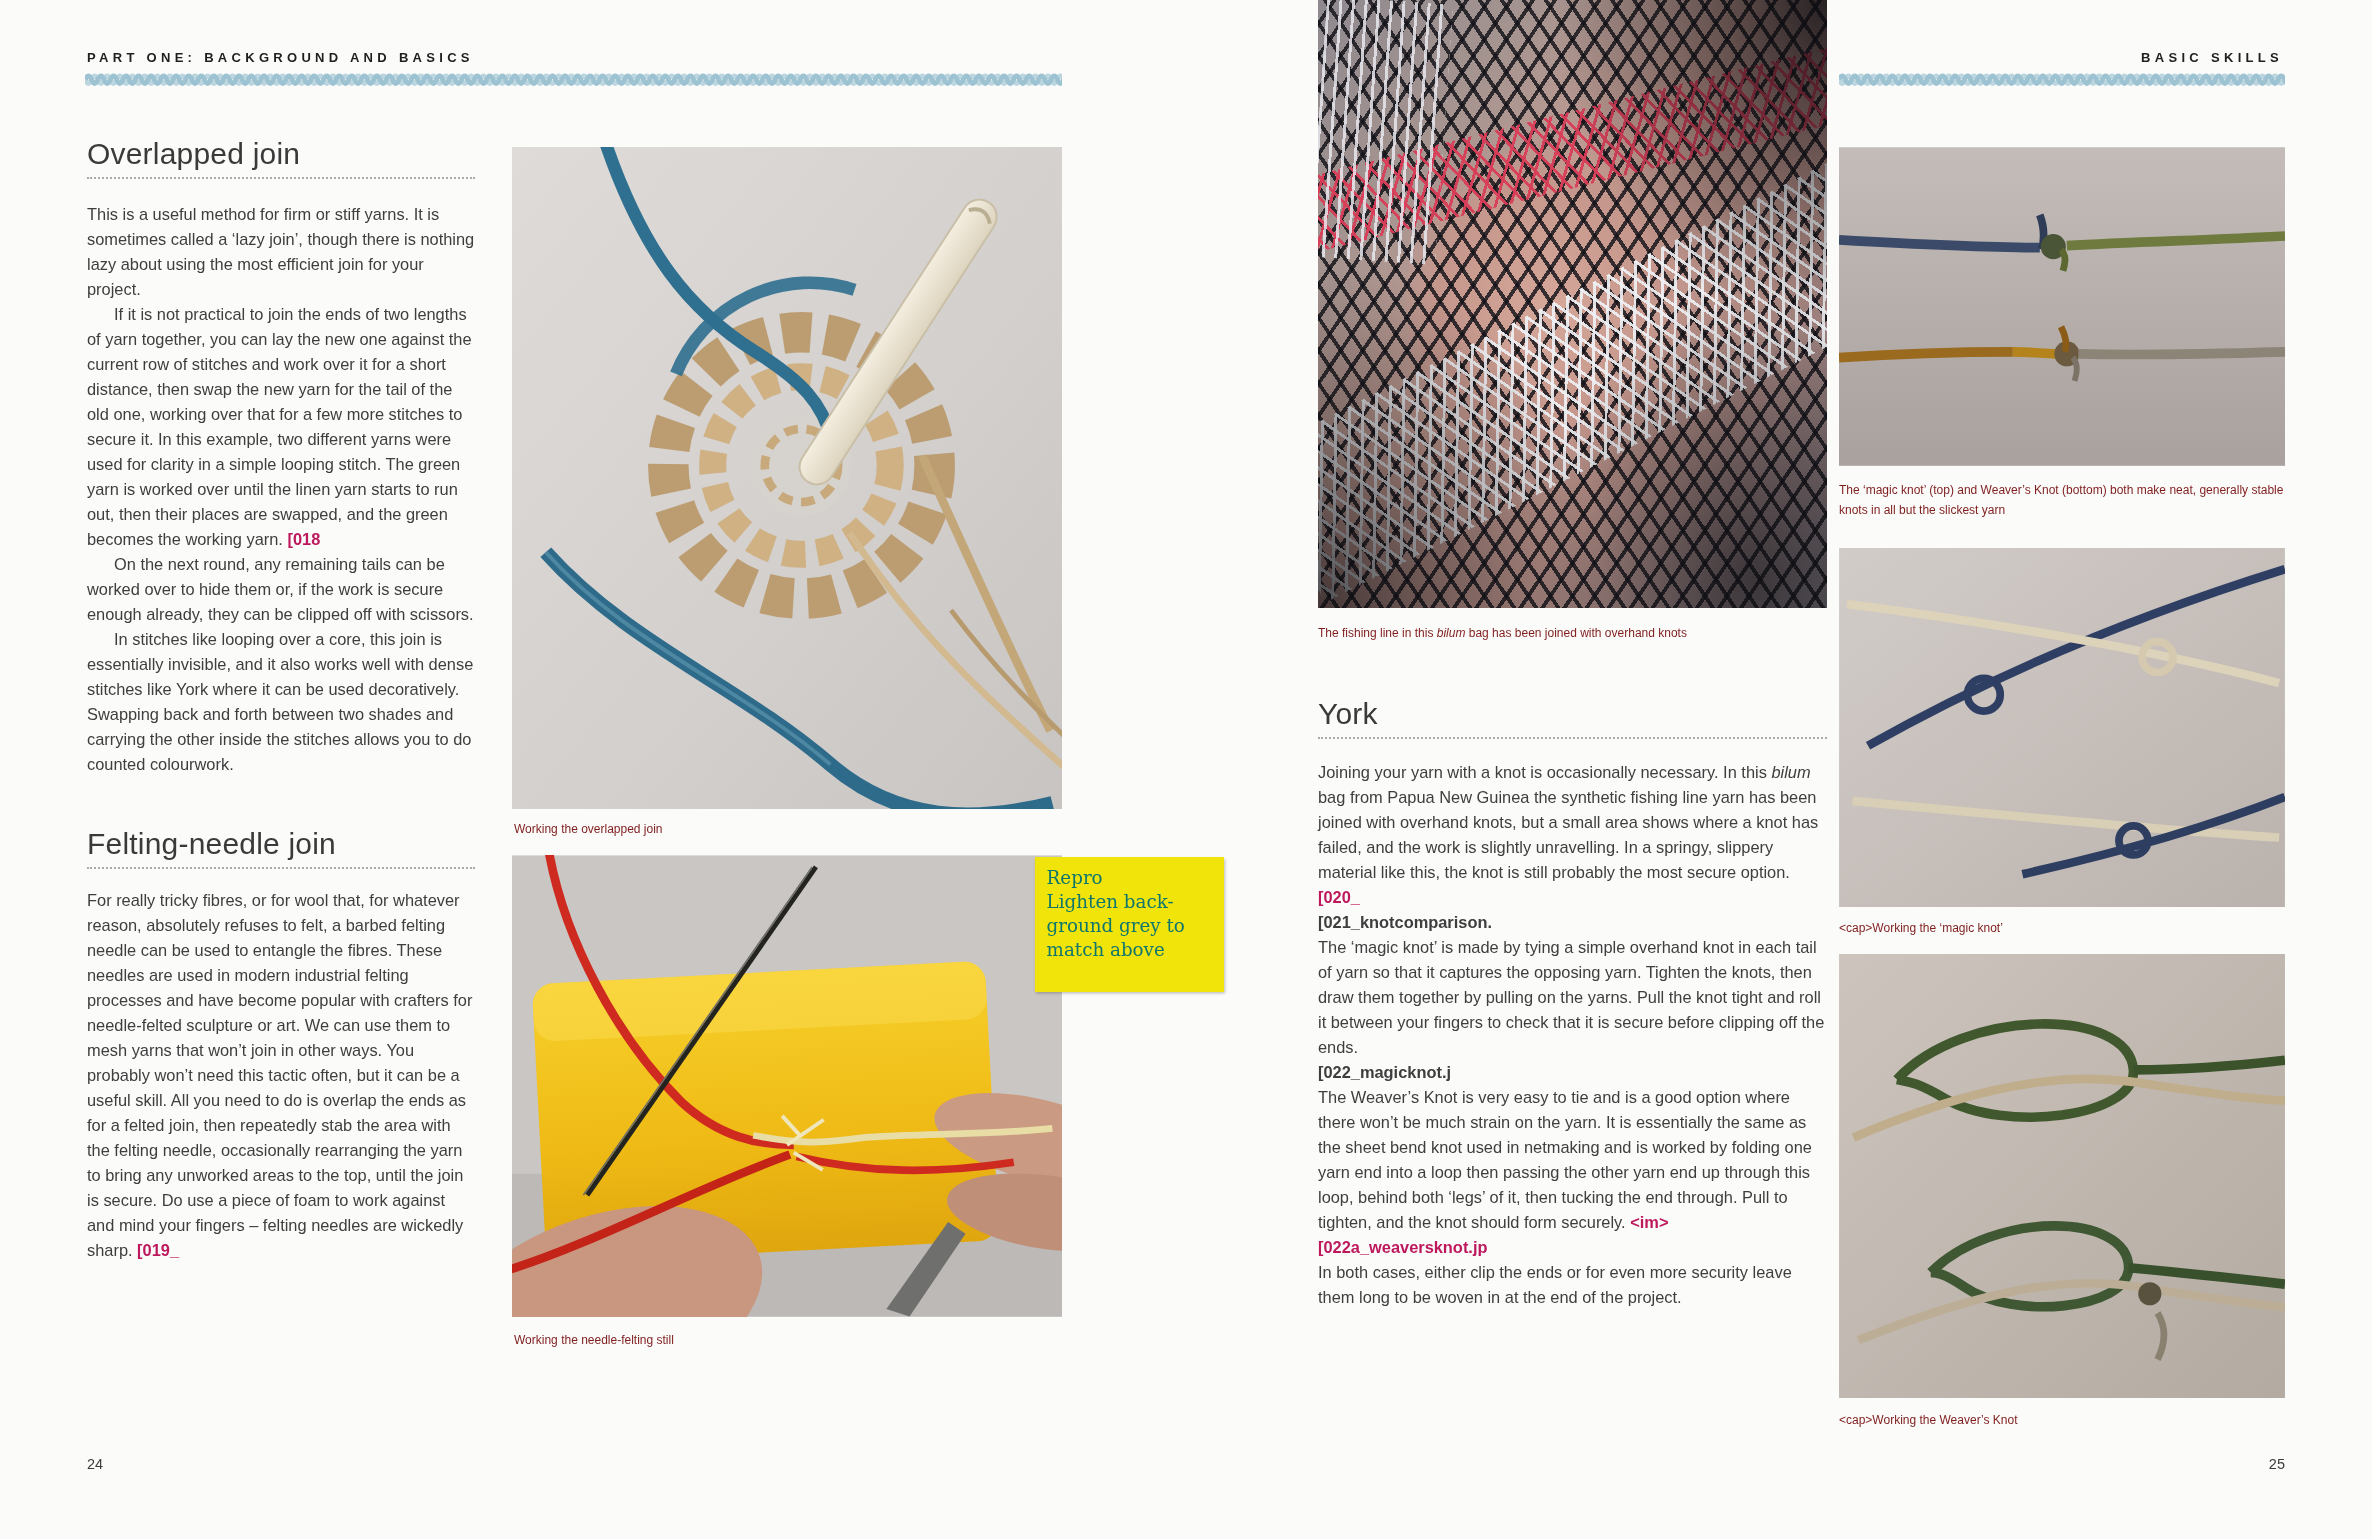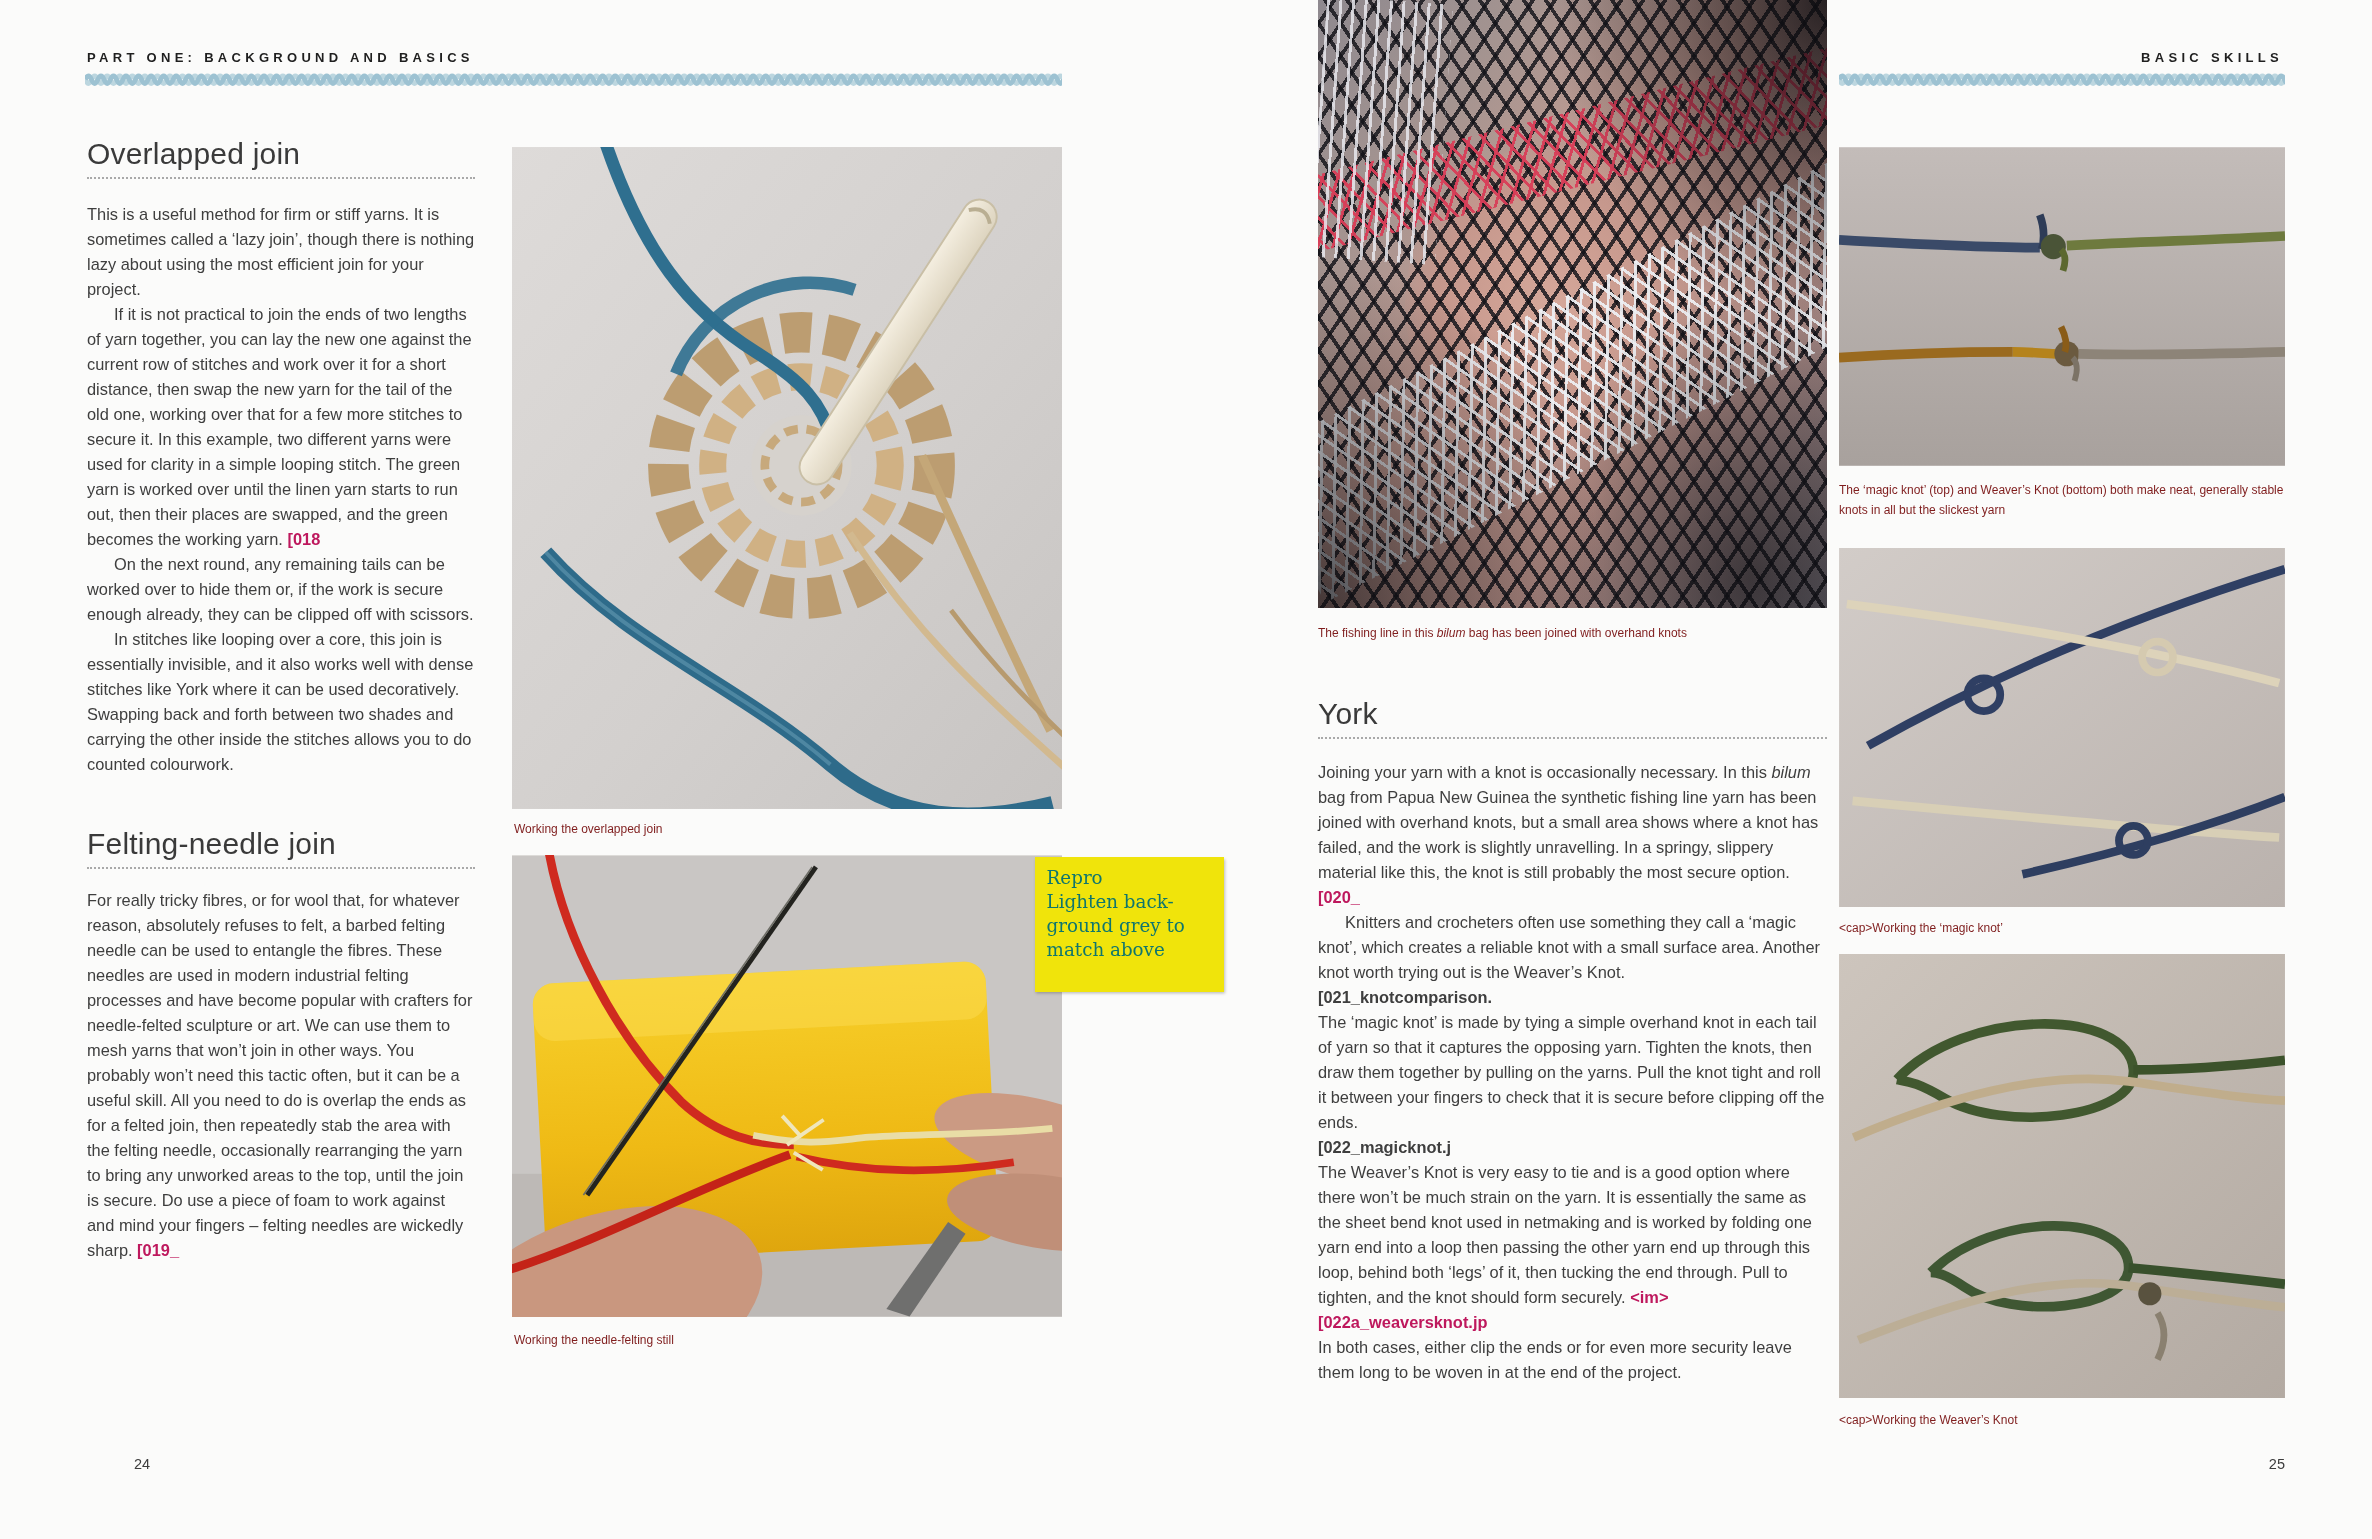--- a/index.html
+++ b/index.html
@@ -152,21 +152,21 @@
       <path d="M388,470 L452,380 L470,392 L412,478" fill="#6f6f6e"></path>
     </svg>
   </div>
   <div class="abs cap" style="left:514px;top:1330px;width:550px;">Working the needle-felting still</div>
 
   <div class="abs note" style="left:1035px;top:857px;width:166px;min-height:118px;">Repro
 Lighten back-
 ground grey to
 match above</div>
 
-  <div class="abs pagenum" style="left:87px;top:1456px;margin-left:47px;">24</div>
+  <div class="abs pagenum" style="left:87px;top:1456px;">24</div>
 
   <div class="abs runhead" style="right:89px;top:50px;">BASIC SKILLS</div>
 
   <svg class="abs" style="left:1839px;top:70px;" width="446" height="19.3" viewBox="0 0 462 20">
     <path id="wave2b" fill="none" stroke="#bcd6df" stroke-width="5" d="M0,10 q3.2,8 6.5,0 q3.2,-8 6.5,0 q3.2,8 6.5,0 q3.2,-8 6.5,0 q3.2,8 6.5,0 q3.2,-8 6.5,0 q3.2,8 6.5,0 q3.2,-8 6.5,0 q3.2,8 6.5,0 q3.2,-8 6.5,0 q3.2,8 6.5,0 q3.2,-8 6.5,0 q3.2,8 6.5,0 q3.2,-8 6.5,0 q3.2,8 6.5,0 q3.2,-8 6.5,0 q3.2,8 6.5,0 q3.2,-8 6.5,0 q3.2,8 6.5,0 q3.2,-8 6.5,0 q3.2,8 6.5,0 q3.2,-8 6.5,0 q3.2,8 6.5,0 q3.2,-8 6.5,0 q3.2,8 6.5,0 q3.2,-8 6.5,0 q3.2,8 6.5,0 q3.2,-8 6.5,0 q3.2,8 6.5,0 q3.2,-8 6.5,0 q3.2,8 6.5,0 q3.2,-8 6.5,0 q3.2,8 6.5,0 q3.2,-8 6.5,0 q3.2,8 6.5,0 q3.2,-8 6.5,0 q3.2,8 6.5,0 q3.2,-8 6.5,0 q3.2,8 6.5,0 q3.2,-8 6.5,0 q3.2,8 6.5,0 q3.2,-8 6.5,0 q3.2,8 6.5,0 q3.2,-8 6.5,0 q3.2,8 6.5,0 q3.2,-8 6.5,0 q3.2,8 6.5,0 q3.2,-8 6.5,0 q3.2,8 6.5,0 q3.2,-8 6.5,0 q3.2,8 6.5,0 q3.2,-8 6.5,0 q3.2,8 6.5,0 q3.2,-8 6.5,0 q3.2,8 6.5,0 q3.2,-8 6.5,0 q3.2,8 6.5,0 q3.2,-8 6.5,0 q3.2,8 6.5,0 q3.2,-8 6.5,0 q3.2,8 6.5,0 q3.2,-8 6.5,0 q3.2,8 6.5,0 q3.2,-8 6.5,0 q3.2,8 6.5,0 q3.2,-8 6.5,0 q3.2,8 6.5,0 q3.2,-8 6.5,0 q3.2,8 6.5,0 q3.2,-8 6.5,0 q3.2,8 6.5,0 q3.2,-8 6.5,0"></path>
     <path id="wave2a" fill="none" stroke="#9dc2d2" stroke-width="5" d="M0,10 q3.2,-8 6.5,0 q3.2,8 6.5,0 q3.2,-8 6.5,0 q3.2,8 6.5,0 q3.2,-8 6.5,0 q3.2,8 6.5,0 q3.2,-8 6.5,0 q3.2,8 6.5,0 q3.2,-8 6.5,0 q3.2,8 6.5,0 q3.2,-8 6.5,0 q3.2,8 6.5,0 q3.2,-8 6.5,0 q3.2,8 6.5,0 q3.2,-8 6.5,0 q3.2,8 6.5,0 q3.2,-8 6.5,0 q3.2,8 6.5,0 q3.2,-8 6.5,0 q3.2,8 6.5,0 q3.2,-8 6.5,0 q3.2,8 6.5,0 q3.2,-8 6.5,0 q3.2,8 6.5,0 q3.2,-8 6.5,0 q3.2,8 6.5,0 q3.2,-8 6.5,0 q3.2,8 6.5,0 q3.2,-8 6.5,0 q3.2,8 6.5,0 q3.2,-8 6.5,0 q3.2,8 6.5,0 q3.2,-8 6.5,0 q3.2,8 6.5,0 q3.2,-8 6.5,0 q3.2,8 6.5,0 q3.2,-8 6.5,0 q3.2,8 6.5,0 q3.2,-8 6.5,0 q3.2,8 6.5,0 q3.2,-8 6.5,0 q3.2,8 6.5,0 q3.2,-8 6.5,0 q3.2,8 6.5,0 q3.2,-8 6.5,0 q3.2,8 6.5,0 q3.2,-8 6.5,0 q3.2,8 6.5,0 q3.2,-8 6.5,0 q3.2,8 6.5,0 q3.2,-8 6.5,0 q3.2,8 6.5,0 q3.2,-8 6.5,0 q3.2,8 6.5,0 q3.2,-8 6.5,0 q3.2,8 6.5,0 q3.2,-8 6.5,0 q3.2,8 6.5,0 q3.2,-8 6.5,0 q3.2,8 6.5,0 q3.2,-8 6.5,0 q3.2,8 6.5,0 q3.2,-8 6.5,0 q3.2,8 6.5,0 q3.2,-8 6.5,0 q3.2,8 6.5,0 q3.2,-8 6.5,0 q3.2,8 6.5,0 q3.2,-8 6.5,0 q3.2,8 6.5,0 q3.2,-8 6.5,0 q3.2,8 6.5,0"></path>
   </svg>
 
   <div class="photo" style="left:1318px;top:0;width:509px;height:608px;">
     <div class="bilum-base"></div>
@@ -177,21 +177,20 @@
     <div class="bilum-topleft"></div>
     <div class="bilum-shade"></div>
   </div>
   <div class="abs cap" style="left:1318px;top:623px;width:509px;"><span>The fishing line in this </span><span class="it">bilum</span><span> bag has been joined with overhand knots</span></div>
 
   <div class="abs col" style="left:1318px;top:697px;width:509px;">
     <h2 class="h2">York</h2>
     <div class="dotrule"></div>
     <div style="height:21px"></div>
     <p><span>Joining your yarn with a knot is occasionally necessary. In this </span><span class="it">bilum</span><span> bag from Papua New Guinea the synthetic fishing line yarn has been joined with overhand knots, but a small area shows where a knot has failed, and the work is slightly unravelling. In a springy, slippery material like this, the knot is still probably the most secure option.  </span><span class="red">[020_</span></p>
-    <p class="ind">Knitters and crocheters often use something they call a ‘magic knot’, which creates a reliable knot with a small surface area. Another knot worth trying out is the Weaver’s Knot.</p>
     <p class="red" style="font-size:16.4px;">[021_knotcomparison.</p>
     <p>The ‘magic knot’ is made by tying a simple overhand knot in each tail of yarn so that it captures the opposing yarn. Tighten the knots, then draw them together by pulling on the yarns. Pull the knot tight and roll it between your fingers to check that it is secure before clipping off the ends.</p>
     <p class="red" style="font-size:16.4px;">[022_magicknot.j</p>
     <p><span>The Weaver’s Knot is very easy to tie and is a good option where there won’t be much strain on the yarn. It is essentially the same as the sheet bend knot used in netmaking and is worked by folding one yarn end into a loop then passing the other yarn end up through this loop, behind both ‘legs’ of it, then tucking the end through. Pull to tighten, and the knot should form securely. </span><span class="red">&lt;im&gt;[022a_weaversknot.jp</span></p>
     <p>In both cases, either clip the ends or for even more security leave them long to be woven in at the end of the project.</p>
   </div>
 
   <div class="photo" style="left:1839px;top:147px;width:446px;height:319px;">
     <svg width="446" height="319" viewBox="0 0 462 330">
       <defs>

